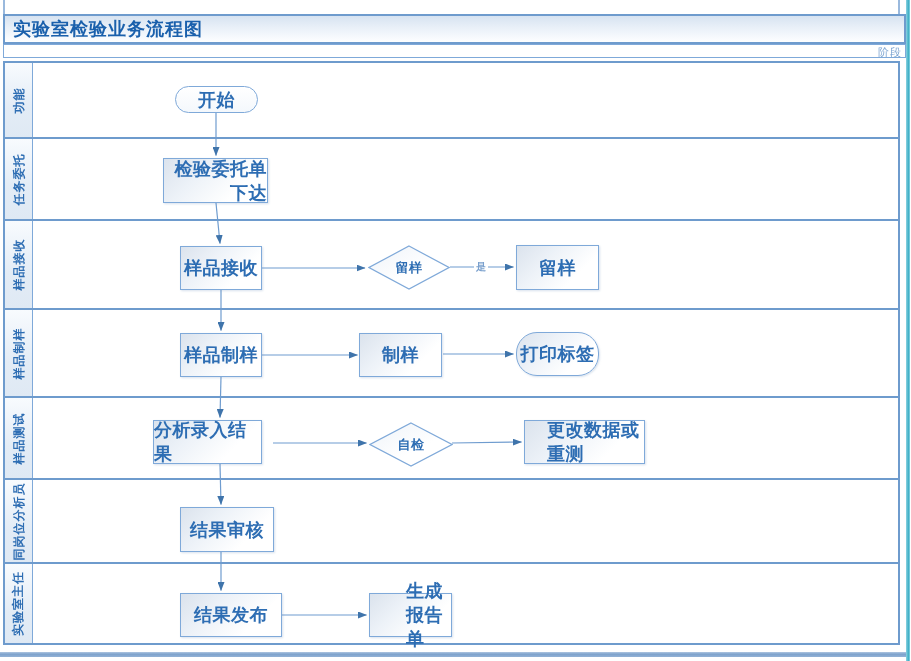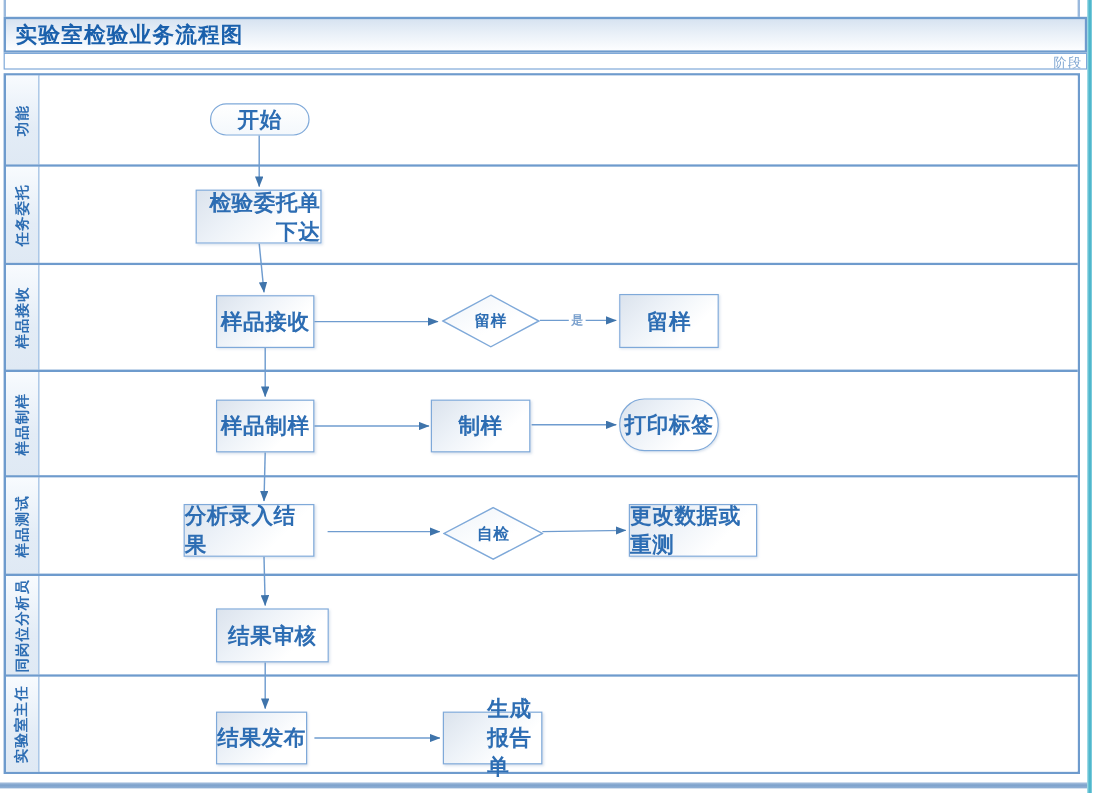--- a/index.html
+++ b/index.html
@@ -198,24 +198,24 @@
         <linearGradient id="dg2" x1="0" y1="0" x2="1" y2="1">
           <stop offset="0" stop-color="#eef3f9"></stop>
           <stop offset="0.6" stop-color="#ffffff"></stop>
         </linearGradient>
       </defs>
       <polygon points="42,1 83,22.5 42,44 1,22.5" fill="url(#dg2)" stroke="#7fa9d9" stroke-width="1.2"></polygon>
     </svg>
     <span class="dlabel">自检</span>
   </div>
 
-  <div class="node" style="left:524px; top:420px; width:107px; height:44px;">更改数据或重测</div>
+  <div class="node" style="left:524px; top:420px; width:121px; height:44px;padding-left:22px;">更改数据或重测</div>
 
   <div class="node" style="left:180px; top:507px; width:94px; height:45px;">结果审核</div>
 
-  <div class="node" style="left:180px; top:593px; width:76px; height:44px;">结果发布</div>
+  <div class="node" style="left:180px; top:593px; width:102px; height:44px;">结果发布</div>
 
   <div class="node" style="left:369px; top:593px; width:83px; height:44px;padding-left:36px;">生成报告单</div>
 
   <div class="bottom-bar"></div>
   <div class="right-edge"></div>
 
 </div>
 
 </body></html>

